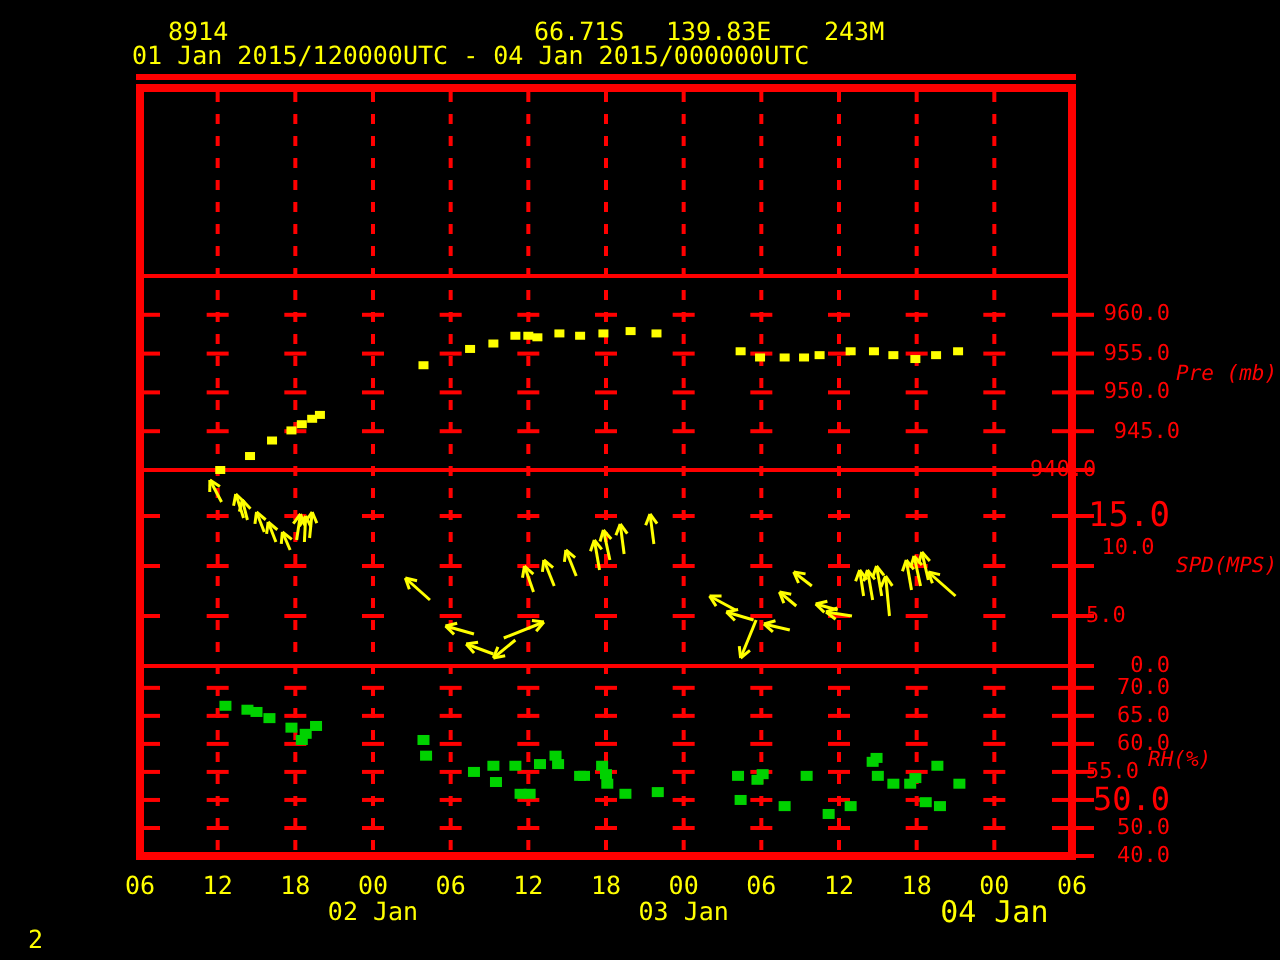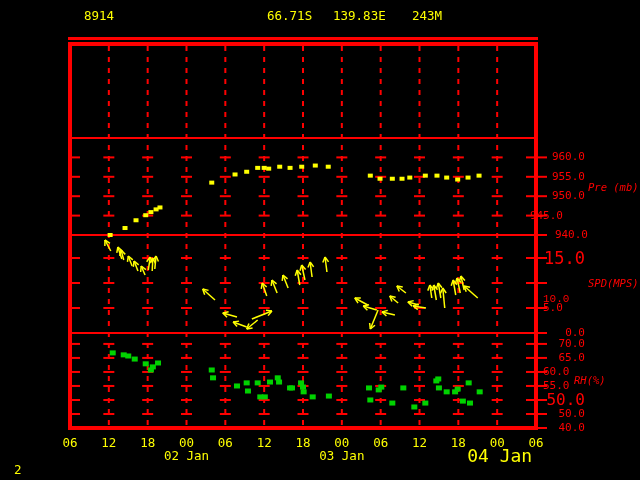--- a/index.html
+++ b/index.html
@@ -403,38 +403,39 @@
       <rect x="465.68888888888887" y="380.382005899705" width="6" height="5" fill="#00d200"></rect>
       <rect x="466.98333333333335" y="400.5589970501475" width="6" height="5" fill="#00d200"></rect>
       <rect x="476.69166666666666" y="389.3495575221239" width="6" height="5" fill="#00d200"></rect>
     </svg>
 
   <div class="t yellow f12" style="left:84px;top:10px;">8914</div>
   <div class="t yellow f12" style="left:267px;top:10px;">66.71S</div>
   <div class="t yellow f12" style="left:333px;top:10px;">139.83E</div>
   <div class="t yellow f12" style="left:412px;top:10px;">243M</div>
 
+  <div class="t yellow f12" style="left:66px;top:22px;">01 Jan 2015/120000UTC - 04 Jan 2015/000000UTC</div>
 
   <div class="t red f10" style="left:588px;top:181px;">Pre (mb)</div>
   <div class="t red f10" style="left:588px;top:277px;">SPD(MPS)</div>
   <div class="t red f10" style="left:550px;top:374px;margin-left:24px;">RH(%)</div>
 
   <div id="ylabels">
       <div class="t" style="left: 543px; top: 151.4px; width: 42px; text-align: right; color: rgb(255, 0, 0); font-size: 11px;">960.0</div>
       <div class="t" style="left: 543px; top: 170.8px; width: 42px; text-align: right; color: rgb(255, 0, 0); font-size: 11px;">955.0</div>
       <div class="t" style="left: 543px; top: 190.2px; width: 42px; text-align: right; color: rgb(255, 0, 0); font-size: 11px;">950.0</div>
-      <div class="t" style="left: 521px; top: 209.6px; width: 42px; text-align: right; color: rgb(255, 0, 0); font-size: 11px;">945.0</div>
-      <div class="t" style="left: 546px; top: 229px; width: 42px; text-align: right; color: rgb(255, 0, 0); font-size: 11px;">940.0</div>
+      <div class="t" style="left: 548px; top: 209.6px; width: 42px; text-align: right; color: rgb(255, 0, 0); font-size: 11px;">945.0</div>
+      <div class="t" style="left: 515px; top: 229px; width: 42px; color: rgb(255, 0, 0); font-size: 11px;">940.0</div>
       <div class="t" style="left: 543px; top: 252px; width: 42px; text-align: right; color: rgb(255, 0, 0); font-size: 17px;">15.0</div>
-      <div class="t" style="left: 543px; top: 293px; width: 42px; text-align: left; color: rgb(255, 0, 0); font-size: 11px; font-family: Liberation Mono, monospace;">10.0</div>
+      <div class="t" style="left: 543px; top: 268px; width: 42px; text-align: center; color: rgb(255, 0, 0); font-size: 11px;">10.0</div>
       <div class="t" style="left: 543px; top: 302px; width: 42px; text-align: left; color: rgb(255, 0, 0); font-size: 11px;">5.0</div>
       <div class="t" style="left: 543px; top: 327px; width: 42px; text-align: right; color: rgb(255, 0, 0); font-size: 11px;">0.0</div>
       <div class="t" style="left: 543px; top: 337.929px; width: 42px; text-align: right; color: rgb(255, 0, 0); font-size: 11px;">70.0</div>
       <div class="t" style="left: 543px; top: 351.941px; width: 42px; text-align: right; color: rgb(255, 0, 0); font-size: 11px;">65.0</div>
-      <div class="t" style="left: 543px; top: 365.953px; width: 42px; text-align: left; color: rgb(255, 0, 0); font-size: 11px;">60.0</div>
+      <div class="t" style="left: 543px; top: 365.953px; width: 42px; text-align: right; color: rgb(255, 0, 0); font-size: 11px;">60.0</div>
       <div class="t" style="left: 543px; top: 379.965px; width: 42px; text-align: left; color: rgb(255, 0, 0); font-size: 11px;">55.0</div>
       <div class="t" style="left: 543px; top: 393.976px; width: 42px; text-align: right; color: rgb(255, 0, 0); font-size: 16px;">50.0</div>
       <div class="t" style="left: 543px; top: 407.988px; width: 42px; text-align: right; color: rgb(255, 0, 0); font-size: 11px;">50.0</div>
       <div class="t" style="left: 543px; top: 422px; width: 42px; text-align: right; color: rgb(255, 0, 0); font-size: 11px;">40.0</div>
     </div>
   <div id="xlabels">
       <div class="t" style="left: 56px; top: 437px; width: 28px; text-align: center; color: rgb(255, 255, 0); font-size: 12.5px;">06</div>
       <div class="t" style="left: 94.8333px; top: 437px; width: 28px; text-align: center; color: rgb(255, 255, 0); font-size: 12.5px;">12</div>
       <div class="t" style="left: 133.667px; top: 437px; width: 28px; text-align: center; color: rgb(255, 255, 0); font-size: 12.5px;">18</div>
       <div class="t" style="left: 172.5px; top: 437px; width: 28px; text-align: center; color: rgb(255, 255, 0); font-size: 12.5px;">00</div>
@@ -444,17 +445,17 @@
       <div class="t" style="left: 327.833px; top: 437px; width: 28px; text-align: center; color: rgb(255, 255, 0); font-size: 12.5px;">00</div>
       <div class="t" style="left: 366.667px; top: 437px; width: 28px; text-align: center; color: rgb(255, 255, 0); font-size: 12.5px;">06</div>
       <div class="t" style="left: 405.5px; top: 437px; width: 28px; text-align: center; color: rgb(255, 255, 0); font-size: 12.5px;">12</div>
       <div class="t" style="left: 444.333px; top: 437px; width: 28px; text-align: center; color: rgb(255, 255, 0); font-size: 12.5px;">18</div>
       <div class="t" style="left: 483.167px; top: 437px; width: 28px; text-align: center; color: rgb(255, 255, 0); font-size: 12.5px;">00</div>
       <div class="t" style="left: 522px; top: 437px; width: 28px; text-align: center; color: rgb(255, 255, 0); font-size: 12.5px;">06</div>
     </div>
   <div id="datelabels">
       <div class="t" style="left: 156.5px; top: 450px; width: 60px; text-align: center; color: rgb(255, 255, 0); font-size: 12.5px;">02 Jan</div>
       <div class="t" style="left: 311.833px; top: 450px; width: 60px; text-align: center; color: rgb(255, 255, 0); font-size: 12.5px;">03 Jan</div>
-      <div class="t" style="left: 467.167px; top: 450px; width: 60px; text-align: center; color: rgb(255, 255, 0); font-size: 18px;">04 Jan</div>
+      <div class="t" style="left: 467.167px; top: 450px; width: 60px; text-align: center; color: rgb(255, 255, 0); font-size: 15px;">04 Jan</div>
     </div>
 
   <div class="t yellow f12" style="left:14px;top:464px;">2</div>
 </div>
 
 </body></html>

